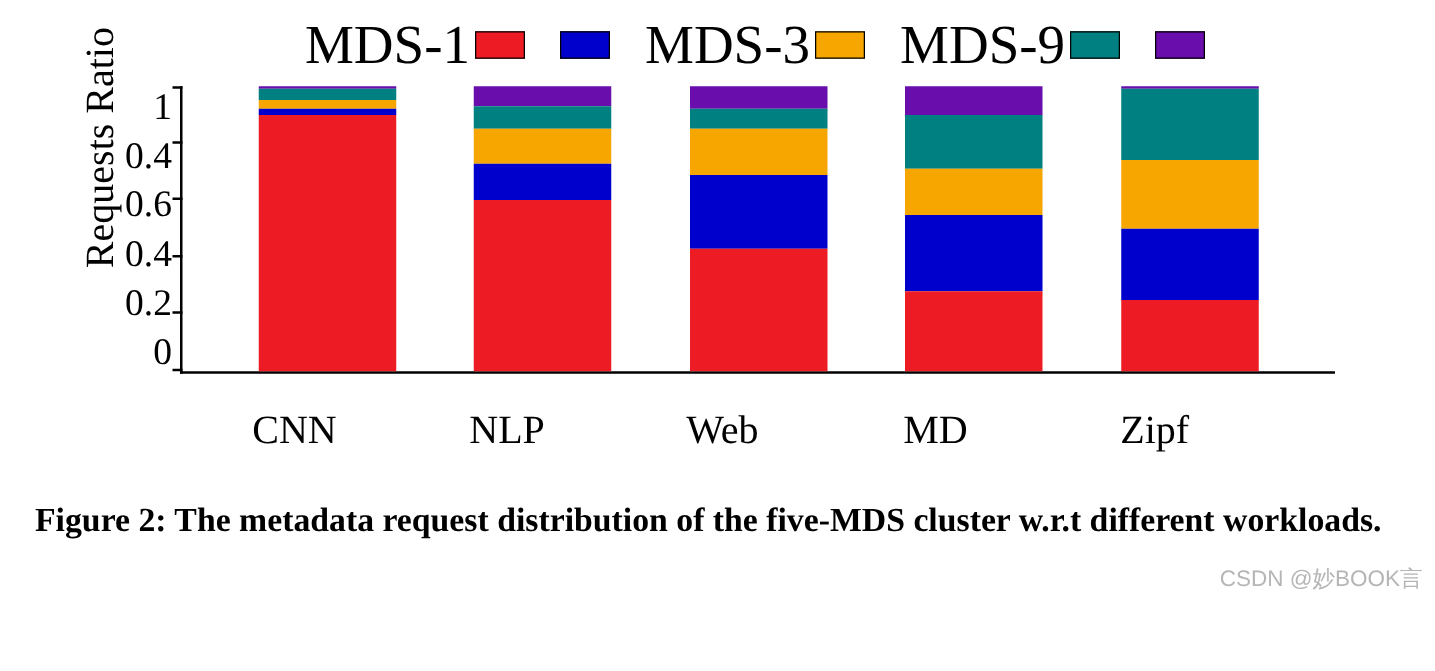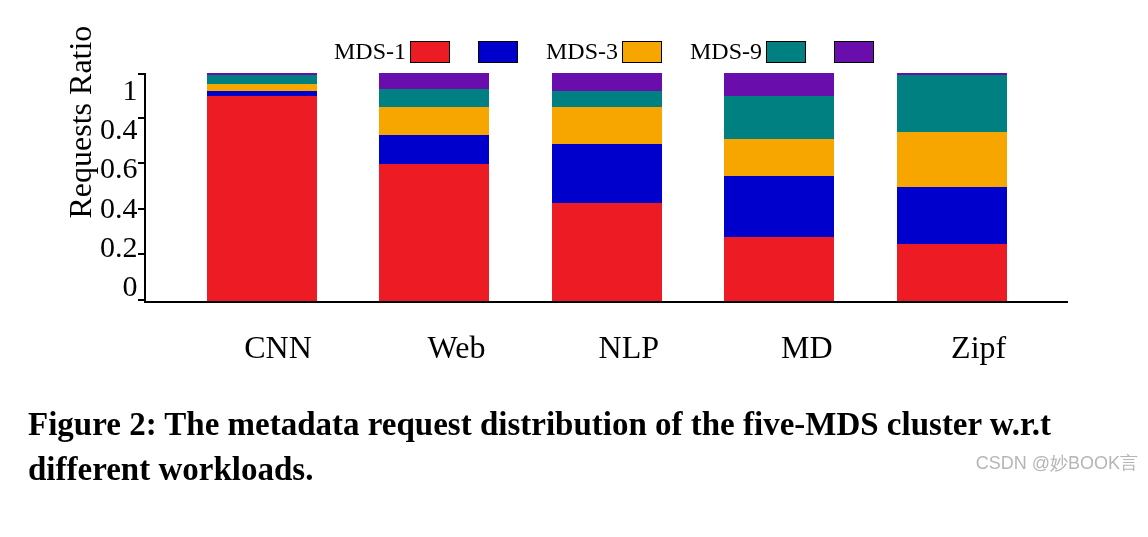--- a/index.html
+++ b/index.html
@@ -10,24 +10,23 @@
       height: 537px;
       position: relative;
     }
     .figure {
       padding: 10px 20px 0 20px;
     }
     .legend {
       display: flex;
       justify-content: center;
       gap: 28px;
-      font-size: 24px;
+      font-size: 44px;
       margin-bottom: 8px;
       margin-left: 60px;
-      margin-top: 28px;
     }
     .legend-item {
       display: flex;
       align-items: center;
       gap: 4px;
     }
     .swatch {
       width: 40px;
       height: 22px;
       border: 1px solid #000;
@@ -97,23 +96,23 @@
       padding-left: 0;
     }
     .xaxis-inner {
       flex: 1;
       display: flex;
       justify-content: space-around;
       padding: 0 30px;
       font-size: 32px;
       margin-top: 6px;
     }
-    .xtick { width: 110px; text-align: right; }
+    .xtick { width: 110px; text-align: left; }
     .caption {
-      font-size: 33px;
+      font-size: 27px;
       font-weight: bold;
       margin-top: 36px;
       padding: 0 8px;
       line-height: 1.35;
     }
     .watermark {
       position: absolute;
       right: 10px;
       bottom: 62px;
       font-size: 18px;
@@ -209,22 +208,22 @@
             <div class="seg c-mds5" style="height: 1%;"></div>
           </div>
         </div>
     </div>
   </div>
 
   <div class="xaxis">
     <div style="width:40px"></div>
     <div class="xaxis-inner" id="xaxis">
         <div class="xtick">CNN</div>
+        <div class="xtick">NLP</div>
         <div class="xtick">Web</div>
-        <div class="xtick">NLP</div>
         <div class="xtick">MD</div>
         <div class="xtick">Zipf</div>
       </div>
   </div>
 
   <div class="caption">Figure 2: The metadata request distribution of the five-MDS cluster w.r.t different workloads.</div>
 </div>
 
 <div class="watermark">CSDN @妙BOOK言</div>
 

